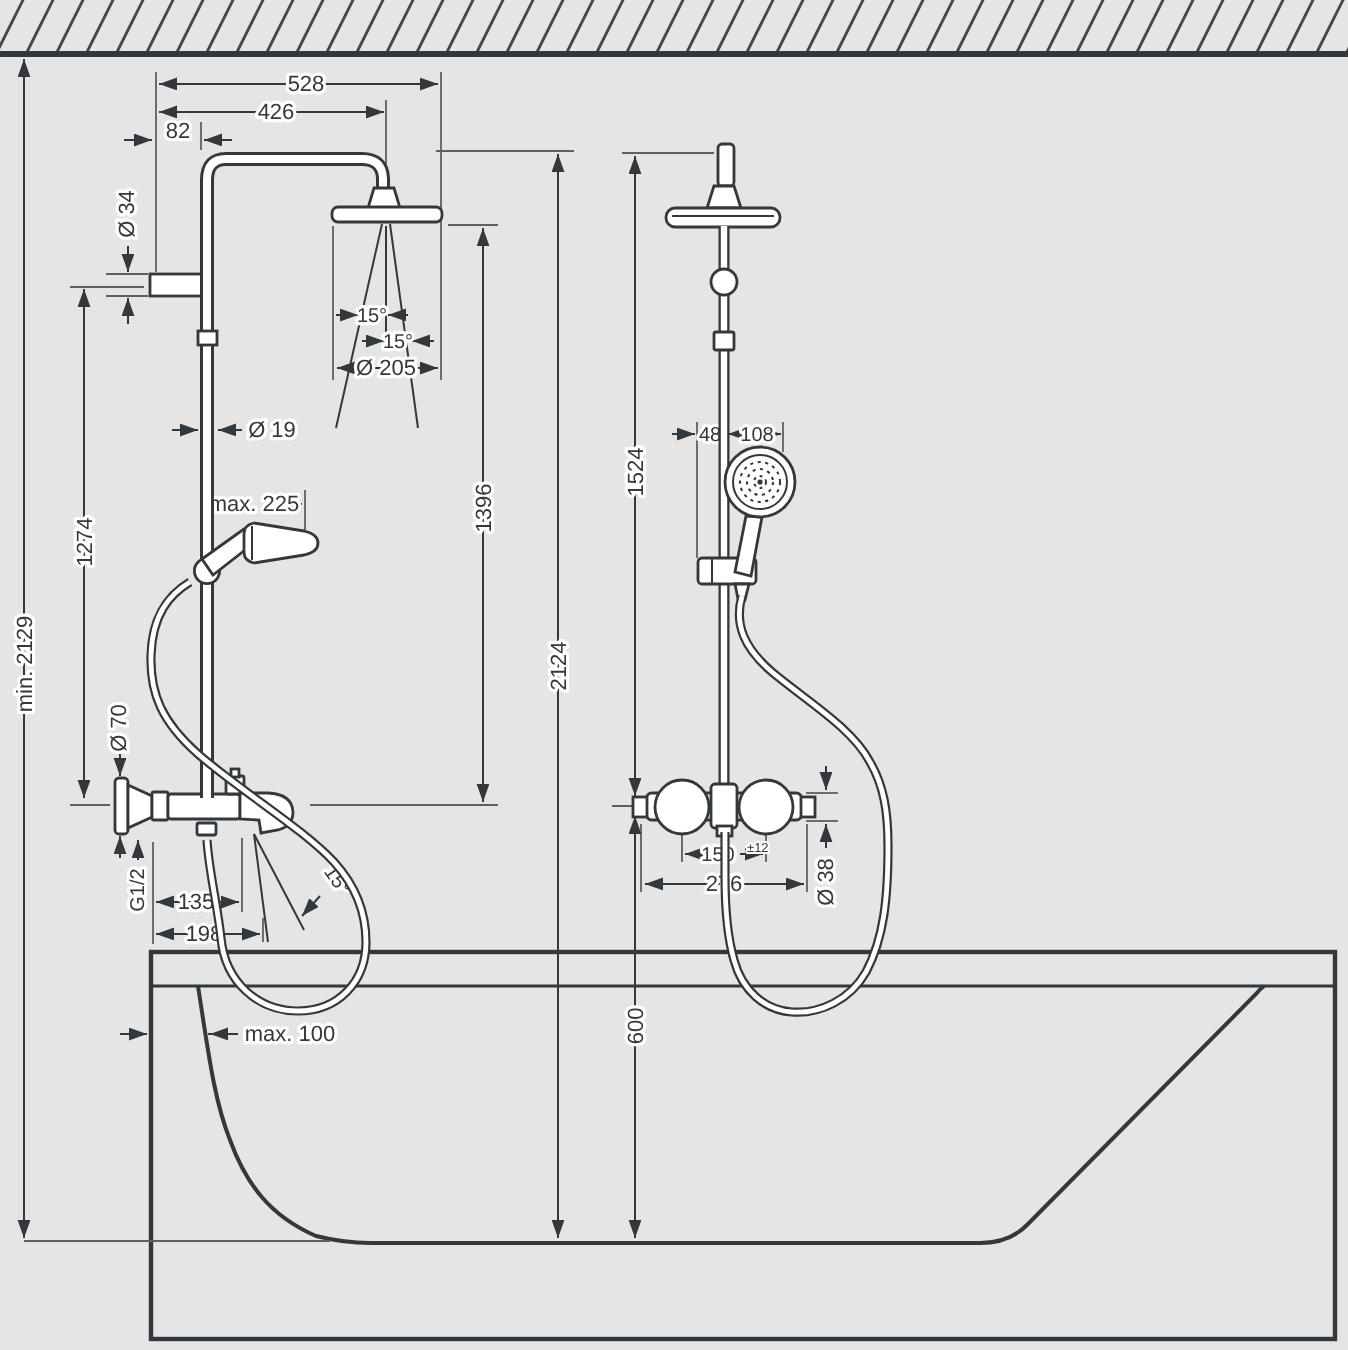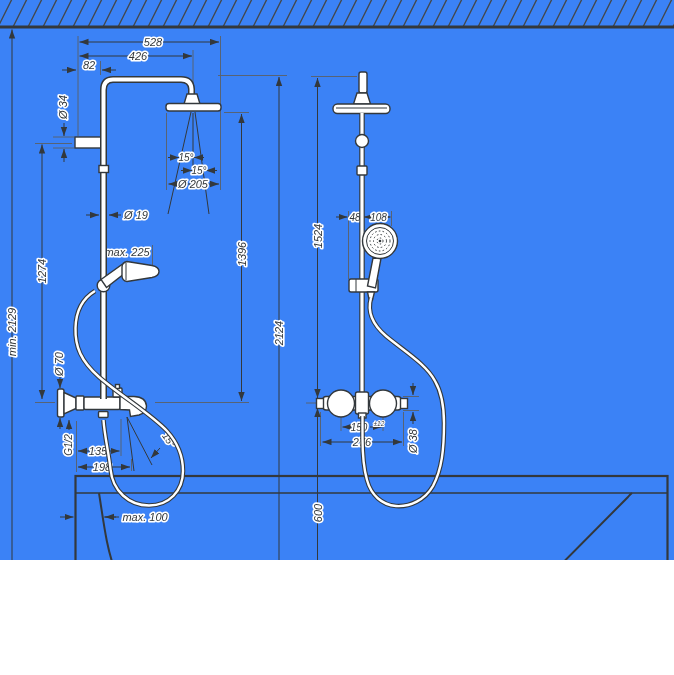--- a/index.html
+++ b/index.html
@@ -1,16 +1,16 @@
 <!DOCTYPE html>
 <html><head>
 <meta charset="utf-8">
 <style>
   html,body{margin:0;padding:0;background:#ffffff;}
-  .stage{width:674px;height:560px;background:#3b82f6;position:relative;overflow:hidden;font-style:italic;}
+  .stage{width:674px;height:675px;background:#e5e5e5;position:relative;overflow:hidden;}
   svg text{
     font-family:"Liberation Sans", sans-serif;
     fill:#33383c;
     font-size:11px;
     paint-order:stroke;
     stroke:#ffffff;
     stroke-width:3.2px;
     stroke-linejoin:round;
   }
   svg text.mid{text-anchor:middle;}

